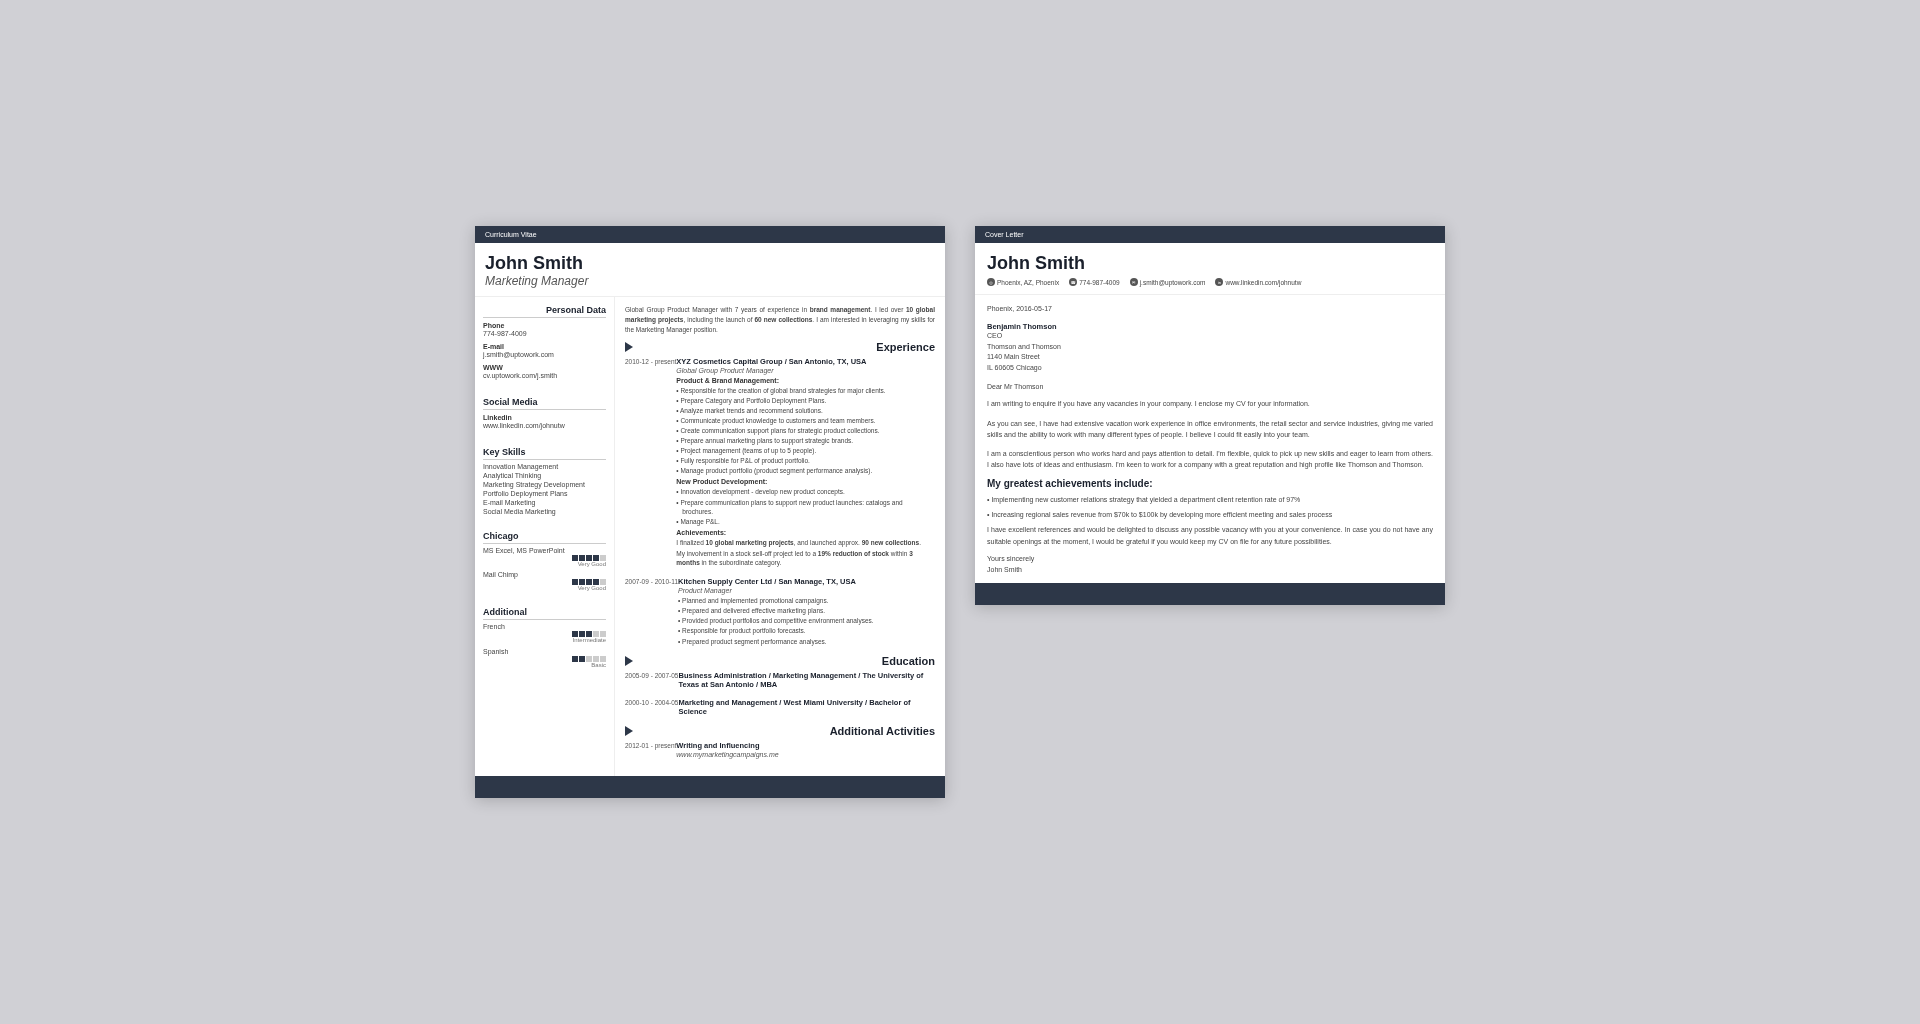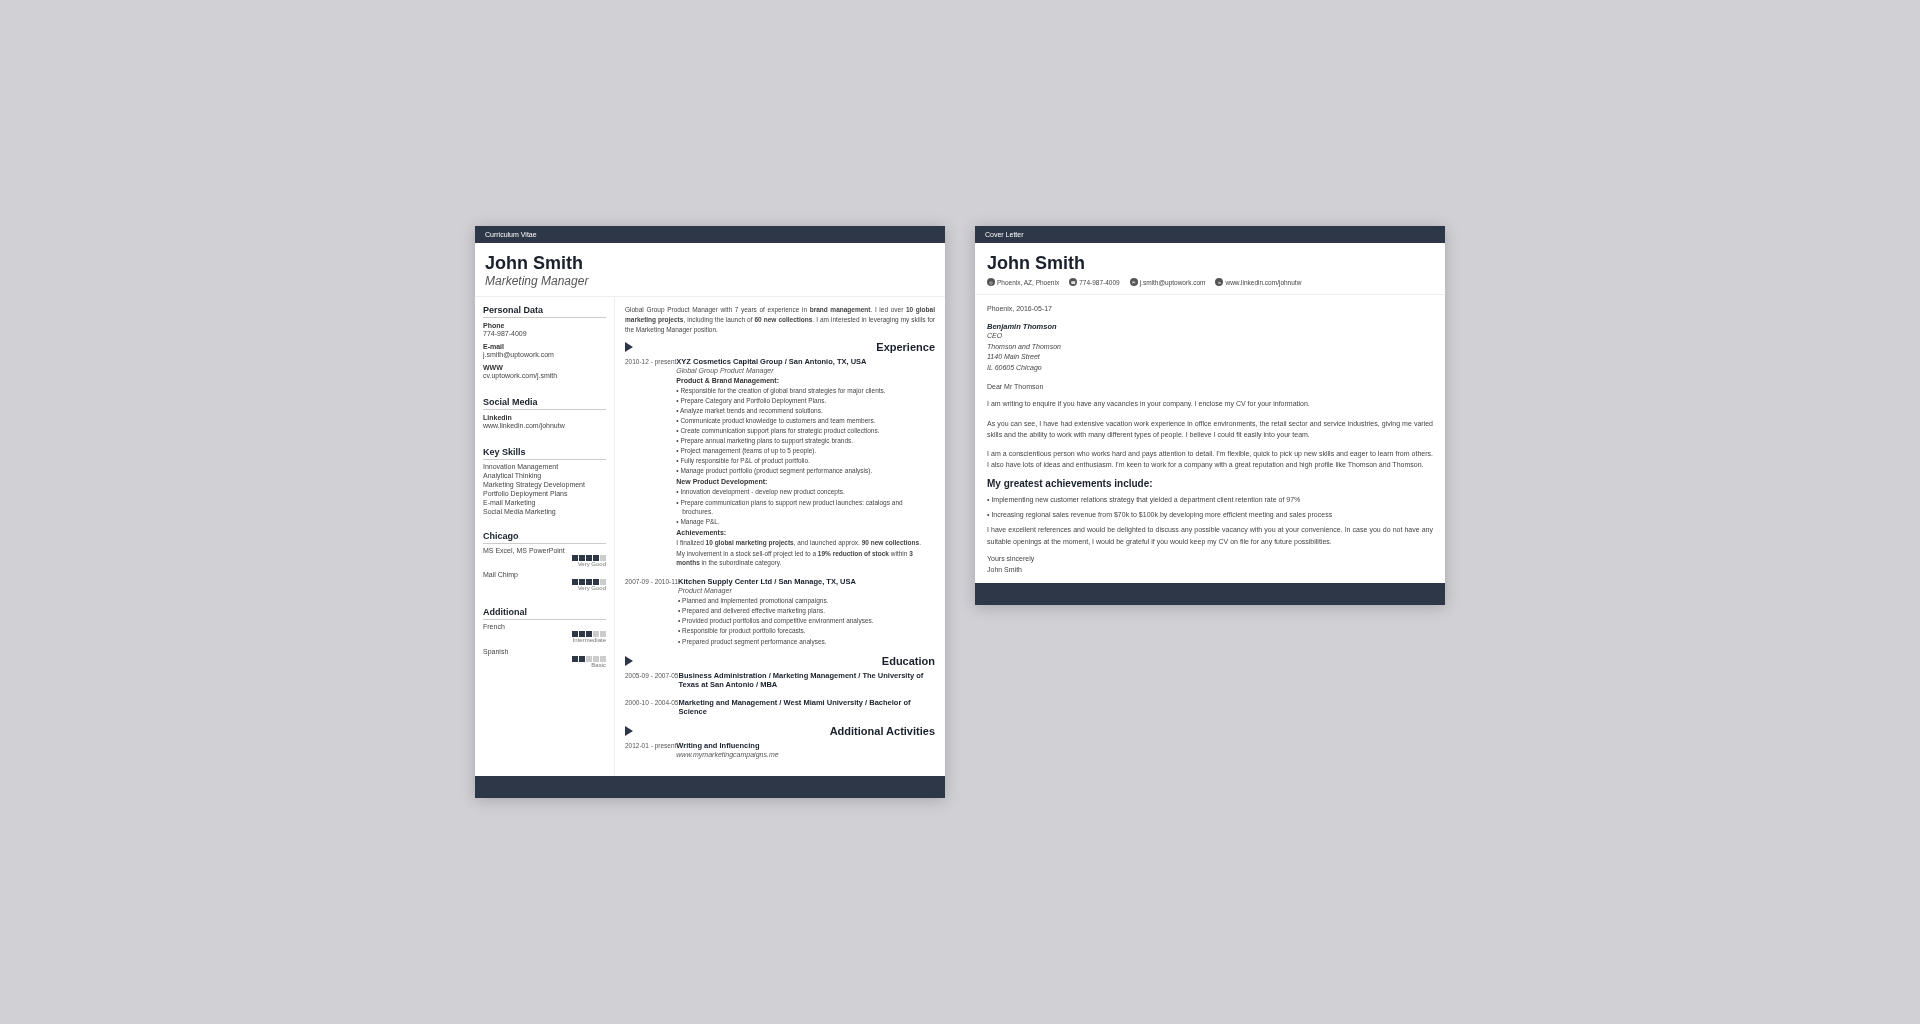--- a/index.html
+++ b/index.html
@@ -62,20 +62,21 @@
       font-size: 9px;
       font-weight: bold;
       color: #1a202c;
       margin-top: 16px;
       margin-bottom: 3px;
       border-bottom: 1px solid #ccc;
       padding-bottom: 2px;
     }
     .cv-section-title:first-child {
       margin-top: 0;
+      text-align: right;
     }
     .cv-label {
       font-size: 7px;
       font-weight: bold;
       color: #333;
       margin-top: 4px;
     }
     .cv-value {
       font-size: 7px;
       color: #444;
@@ -253,21 +254,20 @@
     .cl-body {
       padding: 10px 12px;
     }
     .cl-date {
       font-size: 7px;
       color: #444;
       margin-bottom: 10px;
     }
     .cl-recipient {
       margin-bottom: 10px;
-      font-style: italic;
     }
     .cl-recipient-name {
       font-size: 7.5px;
       font-weight: bold;
       color: #1a202c;
     }
     .cl-recipient-info {
       font-size: 7px;
       color: #444;
       line-height: 1.5;

